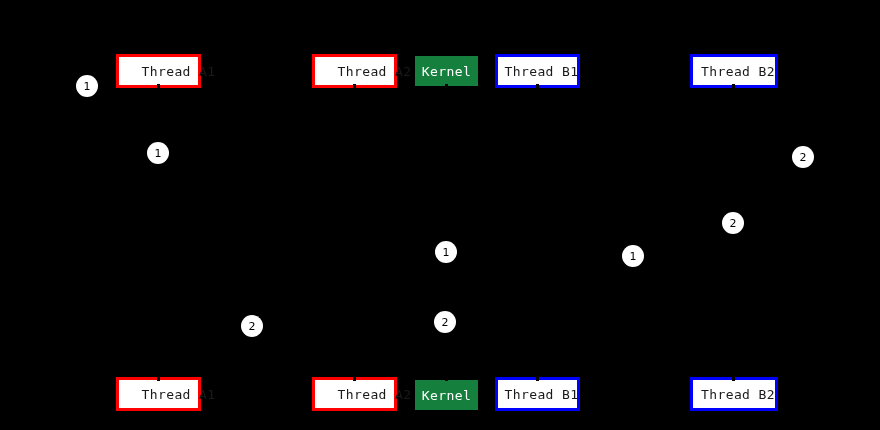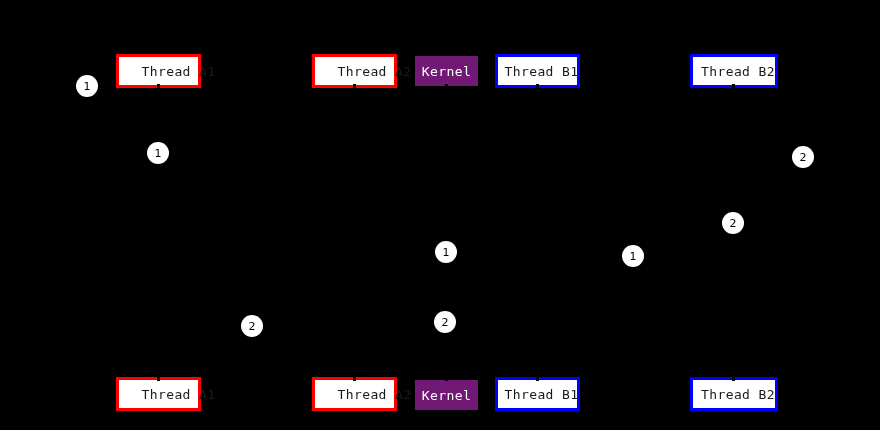--- a/index.html
+++ b/index.html
@@ -45,21 +45,21 @@
   }
 
   .lifeline-box.style-blue {
     background: #ffffff;
     border: 3px solid #0000ff;
     color: #1a1a1a;
     padding-left: 8px;
   }
 
   .lifeline-box.style-solid-blue {
-    background: #701a75;
+    background: #15803d;
     border: 0 solid #0000ff;
     color: #ffffff;
   }
 
   
   .lifeline-stem {
     position: absolute;
     width: 1px;
     background: #000000;
   }

